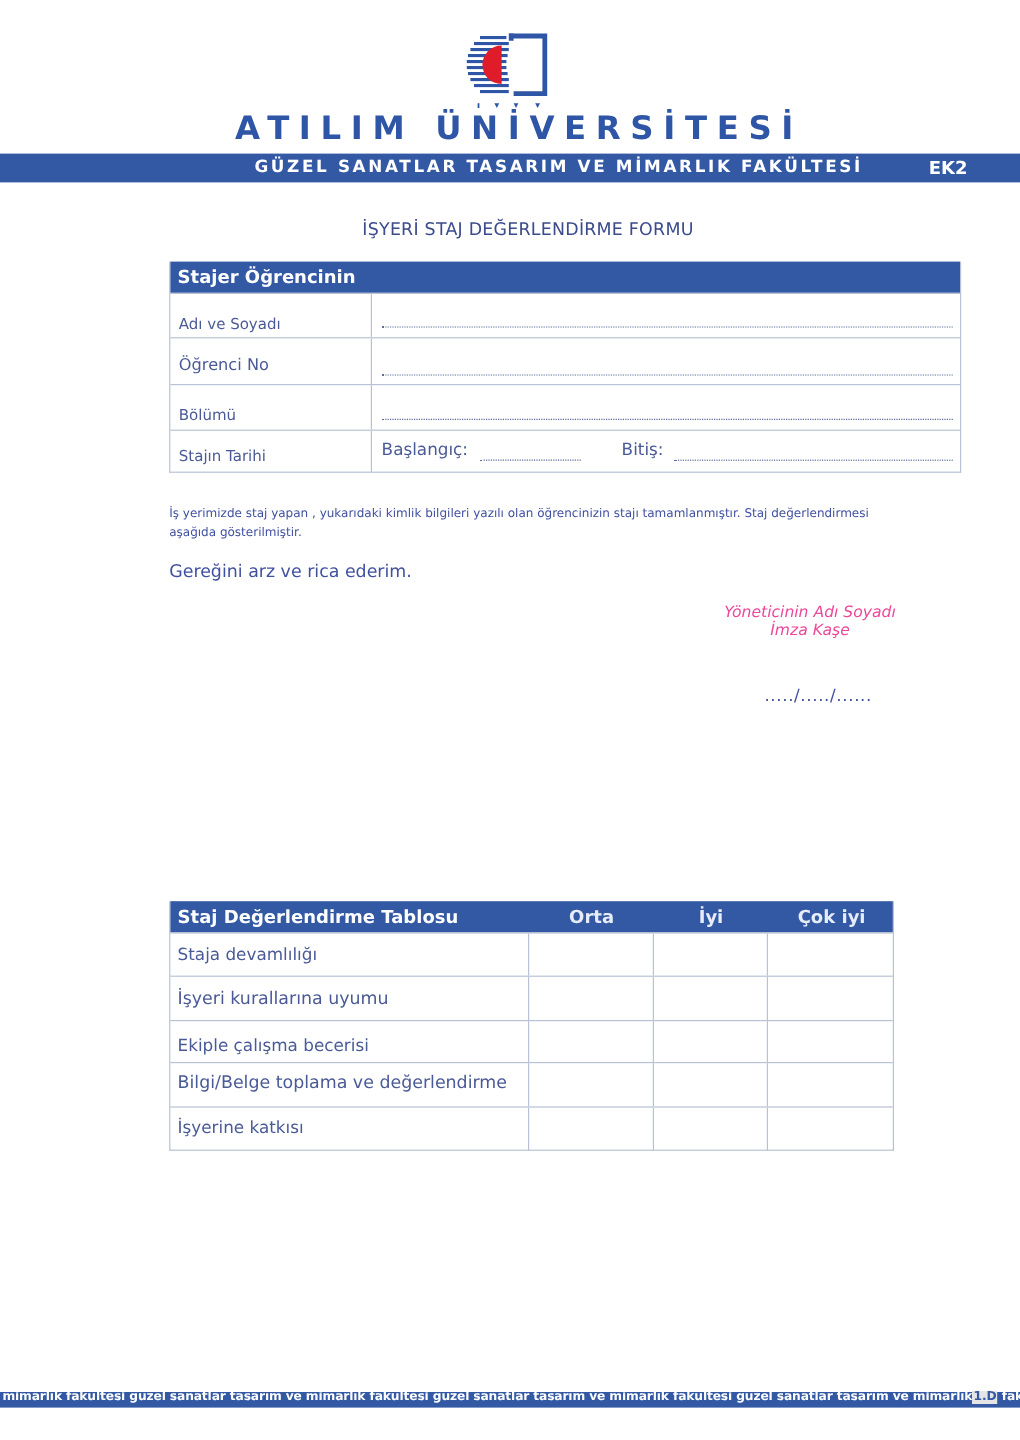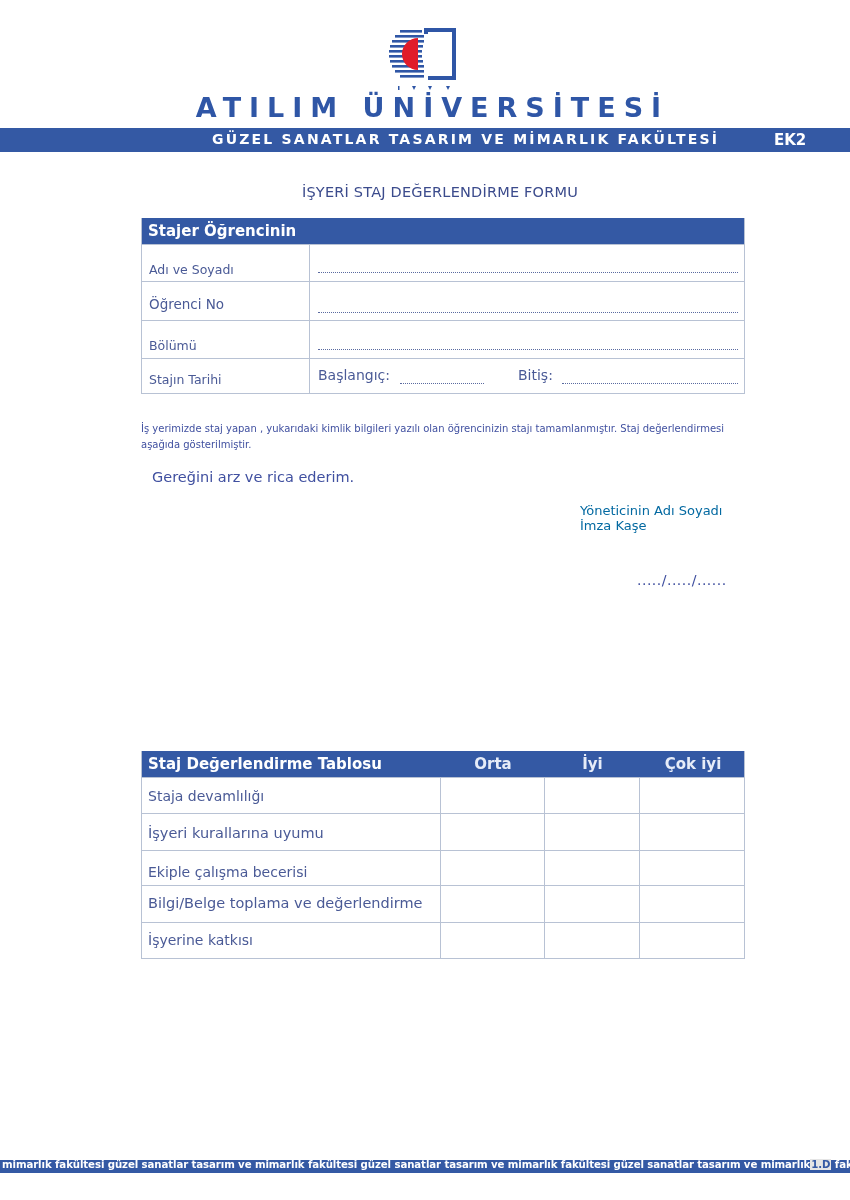--- a/index.html
+++ b/index.html
@@ -32,21 +32,21 @@
     left: 774px; top: 131px; font-size: 15px; font-weight: bold; color: #ffffff;
   }
 
   #form-title {
     left: 0; width: 880px; top: 184px; text-align: center;
     font-size: 14.5px; color: #3b4b8c; letter-spacing: 0.2px;
   }
 
   
   #student-table {
-    left: 141px; top: 218px; width: 604px; height: 176px;
+    left: 141px; top: 218px; width: 660px; height: 176px;
     border: 1px solid #b8c2d4; border-top: none; box-sizing: border-box;
   }
   .tbl-header {
     position: absolute; left: 0; top: 0; width: 100%; height: 26px;
     background: #3459a4; color: #fff; font-weight: bold; font-size: 15px;
   }
   .tbl-header .title { position: absolute; left: 6px; top: 4px; }
   .srow {
     position: absolute; left: 0; width: 100%;
     border-top: 1px solid #b8c2d4; box-sizing: border-box;
@@ -62,25 +62,25 @@
     position: absolute; left: 8px; right: 6px; height: 1px;
     border-bottom: 1px dotted #5a6aa0;
   }
   .dots-label { position: absolute; font-size: 14px; color: #4a5a96; }
 
   
   #body-text {
     left: 141px; top: 421px; width: 620px;
     font-size: 10px; line-height: 16px; color: #4050a0;
   }
-  #closing-text { left: 152px; top: 469px; font-size: 14.5px; color: #4050a0; }
+  #closing-text { left: 141px; top: 469px; font-size: 14.5px; color: #4050a0; }
 
   #signature-block {
-    left: 580px; top: 503px; width: 190px; text-align: left;
-    font-size: 13px; line-height: 15px; color: #0369a1;
+    left: 580px; top: 503px; width: 190px; text-align: center;
+    font-size: 13px; line-height: 15px; color: #ec4899; font-style: italic;
   }
   #date-line {
     left: 637px; top: 572px; font-size: 14px; color: #4050a0; letter-spacing: 0.5px;
   }
 
   
   #eval-table {
     left: 141px; top: 751px; width: 604px; height: 208px;
     border: 1px solid #b8c2d4; border-top: none; box-sizing: border-box;
   }

